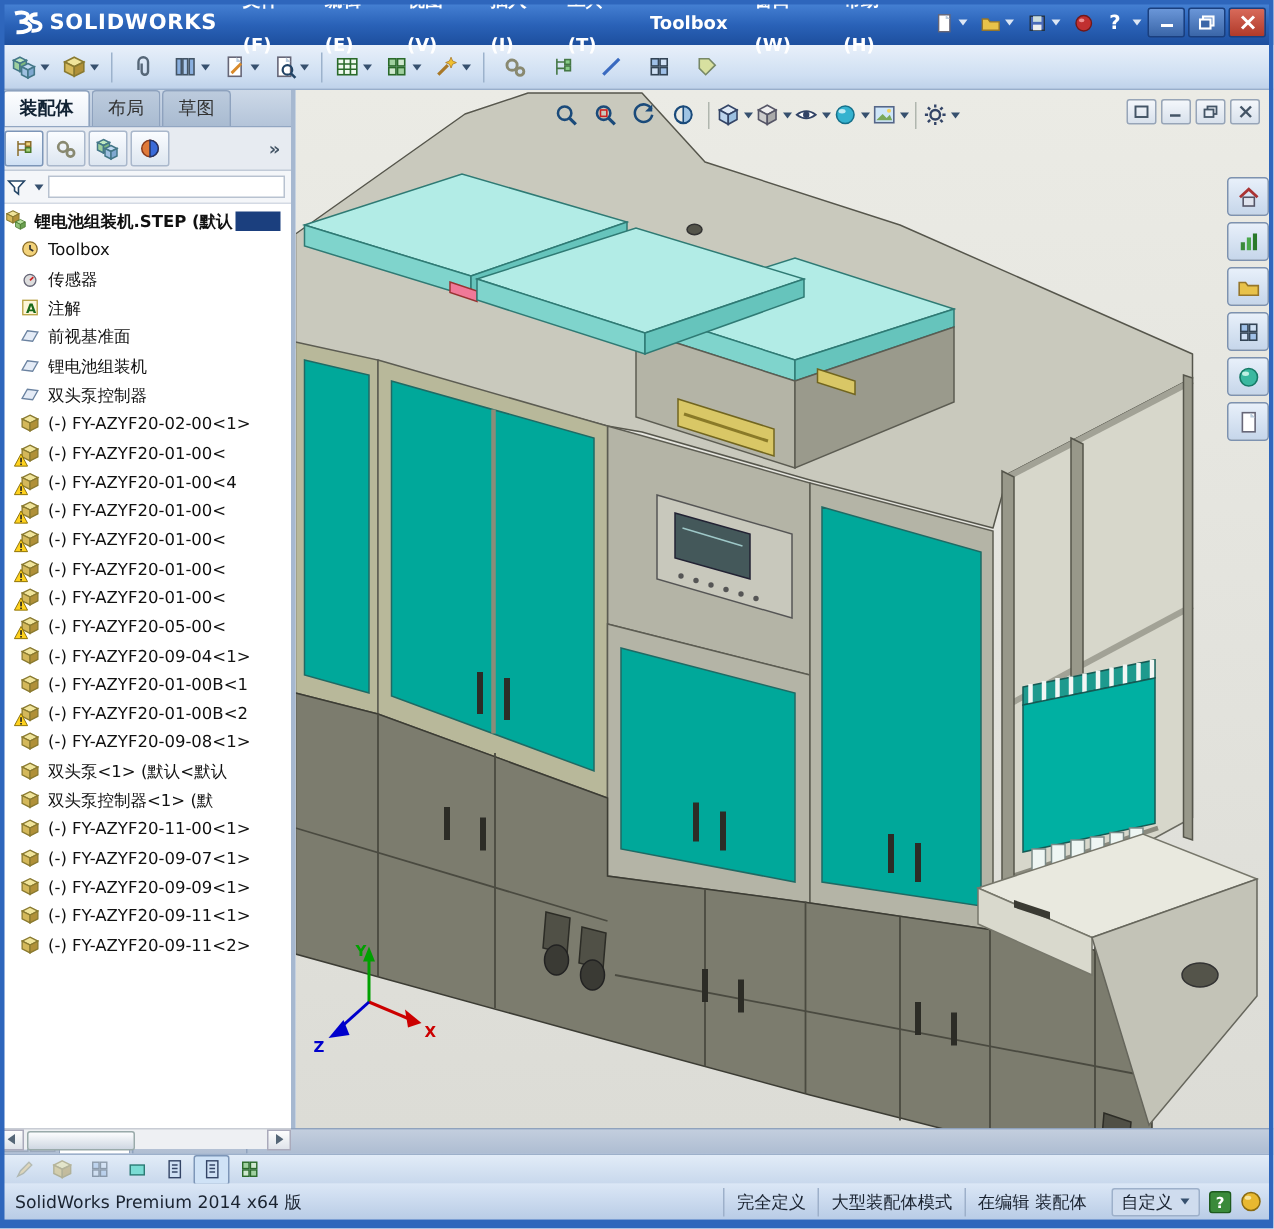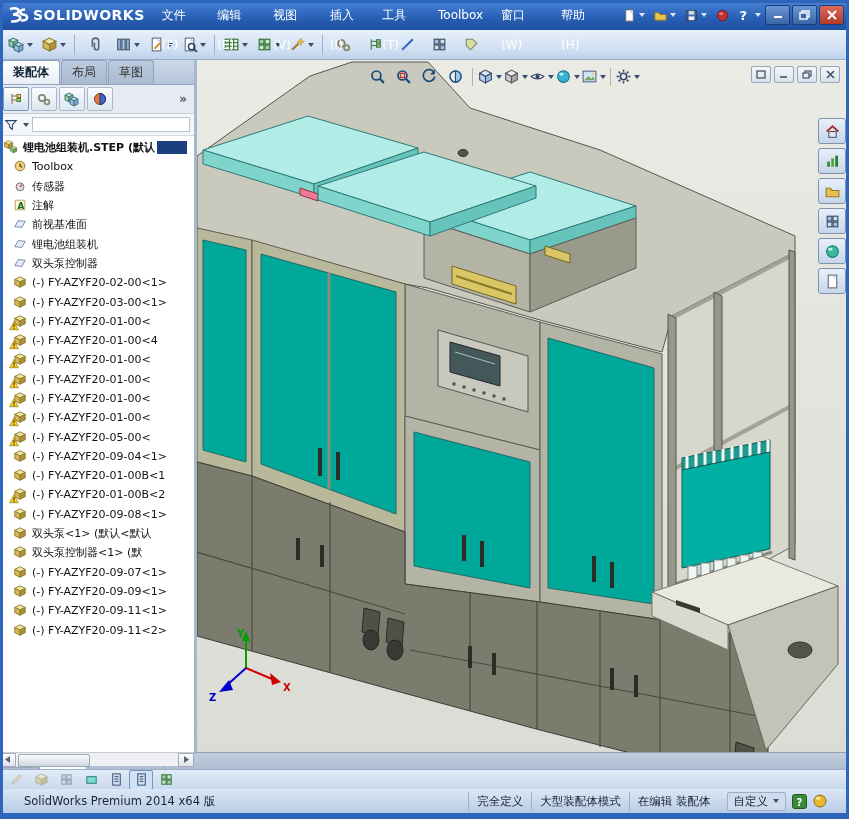--- a/index.html
+++ b/index.html
@@ -9,21 +9,21 @@
   .abs{position:absolute;}
   
   .app-frame{position:absolute;inset:0;border:3px solid #2e66bc;border-bottom:6px solid #2e66bc;
              pointer-events:none;z-index:50;box-sizing:border-box;}
   
   .titlebar{left:0;top:0;width:849px;height:30px;
             background:linear-gradient(#4a86d8,#2a62b8 55%,#1d4f9e);
             display:flex;align-items:center;color:#fff;z-index:10;}
   .logo{display:flex;align-items:center;gap:3px;padding:0 8px 0 6px;}
   .brand{font-weight:bold;font-size:14px;letter-spacing:0.5px;}
-  .menubar{display:flex;height:100%;}
+  .menubar{display:flex;height:100%;align-items:center;font-weight:bold;}
   .menu-item{padding:0 9px;line-height:30px;cursor:default;font-size:12px;}
   .tb-quick{display:flex;align-items:center;margin-left:10px;gap:2px;}
   .tb-quick .qbtn{display:flex;align-items:center;padding:2px 3px;border-radius:2px;}
   .caret{width:0;height:0;border-left:3.5px solid transparent;border-right:3.5px solid transparent;
          border-top:4px solid #dce6f4;margin-left:2px;}
   .caret.dark{border-top-color:#36506e;}
   .help-btn{font-weight:bold;color:#fff;padding:0 6px;font-size:13px;}
   .win-controls{display:flex;gap:2px;margin:0 5px 0 4px;}
   .win-btn{width:23px;height:18px;border:1px solid #1a3f7e;border-radius:2px;
            background:linear-gradient(#6a96d8,#3a66a8);display:flex;align-items:center;justify-content:center;}
@@ -86,21 +86,21 @@
          background:linear-gradient(#c4cfde,#b0bed2);color:#334;}
   .m-tab.active{background:#fff;font-weight:bold;color:#112;}
   
   .lower-toolbar{left:0;top:769px;width:849px;height:20px;background:linear-gradient(#e2ecf8,#c8d8ec);
                  border-top:1px solid #9db0ca;display:flex;align-items:center;padding-left:4px;box-sizing:border-box;}
   .lt-btn{width:22px;height:18px;display:flex;align-items:center;justify-content:center;border:1px solid transparent;border-radius:2px;margin-right:1px;}
   .lt-btn.disabled{opacity:0.45;}
   .lt-btn.active{border-color:#7d96b8;background:#cfe2f6;}
   
   .statusbar{left:0;top:789px;width:849px;height:24px;background:linear-gradient(#dbe7f6,#b9cce6);
-             display:flex;align-items:center;font-size:11.5px;color:#1a2330;padding:0 22px;box-sizing:border-box;}
+             display:flex;align-items:center;font-size:11.5px;color:#1a2330;padding:0 8px;box-sizing:border-box;}
   .sb-left{padding-left:2px;}
   .sb-spacer{flex:1;}
   .sb-item{padding:2px 8px;border-left:1px solid #9db0ca;}
   .sb-custom{display:flex;align-items:center;gap:3px;border:1px solid #9db0ca;background:#cfdcee;
              padding:1px 6px;margin-left:8px;border-radius:2px;}
   .sb-ico{margin-left:6px;display:flex;align-items:center;}
   
   .f-deck{fill:var(--deck);stroke:#56564c;stroke-width:1;stroke-linejoin:round;}
   .f-cover{fill:var(--cover_top);stroke:#2f7a74;}
   .f-coverside{fill:var(--cover_side);stroke:#2f7a74;}
@@ -755,31 +755,20 @@
           <span class="tlabel">(-) FY-AZYF20-02-00&lt;1&gt;</span>
         </div>
         <div class="tree-row">
           <span class="tw"></span>
           <span class="ticon">
             <svg width="14" height="14" viewBox="0 0 16 16">
               <polygon points="8,2 14,5 8,8 2,5" fill="#f0e49a" stroke="#8a7a30"></polygon>
               <polygon points="2,5 8,8 8,14 2,11" fill="#d4b85a" stroke="#8a7a30"></polygon>
               <polygon points="8,8 14,5 14,11 8,14" fill="#b09038" stroke="#8a7a30"></polygon>
             </svg>
-          </span>
-          <span class="tlabel">(-) FY-AZYF20-03-00&lt;1&gt;</span>
-        </div>
-        <div class="tree-row">
-          <span class="tw"></span>
-          <span class="ticon">
-            <svg width="14" height="14" viewBox="0 0 16 16">
-              <polygon points="8,2 14,5 8,8 2,5" fill="#f0e49a" stroke="#8a7a30"></polygon>
-              <polygon points="2,5 8,8 8,14 2,11" fill="#d4b85a" stroke="#8a7a30"></polygon>
-              <polygon points="8,8 14,5 14,11 8,14" fill="#b09038" stroke="#8a7a30"></polygon>
-            </svg>
             <span class="warn">
               <svg width="10" height="10" viewBox="0 0 16 16">
                 <path d="M8,1 L15,14 H1 z" fill="#ffd21e" stroke="#8a6d00"></path>
                 <rect x="7.2" y="5" width="1.7" height="5" fill="#222"></rect>
                 <rect x="7.2" y="11.2" width="1.7" height="1.7" fill="#222"></rect>
               </svg>
             </span>
           </span>
           <span class="tlabel">(-) FY-AZYF20-01-00&lt;</span>
         </div>
@@ -956,20 +945,31 @@
         <div class="tree-row">
           <span class="tw"></span>
           <span class="ticon">
             <svg width="14" height="14" viewBox="0 0 16 16">
               <polygon points="8,2 14,5 8,8 2,5" fill="#f0e49a" stroke="#8a7a30"></polygon>
               <polygon points="2,5 8,8 8,14 2,11" fill="#d4b85a" stroke="#8a7a30"></polygon>
               <polygon points="8,8 14,5 14,11 8,14" fill="#b09038" stroke="#8a7a30"></polygon>
             </svg>
           </span>
           <span class="tlabel">双头泵控制器&lt;1&gt; (默</span>
+        </div>
+        <div class="tree-row">
+          <span class="tw"></span>
+          <span class="ticon">
+            <svg width="14" height="14" viewBox="0 0 16 16">
+              <polygon points="8,2 14,5 8,8 2,5" fill="#f0e49a" stroke="#8a7a30"></polygon>
+              <polygon points="2,5 8,8 8,14 2,11" fill="#d4b85a" stroke="#8a7a30"></polygon>
+              <polygon points="8,8 14,5 14,11 8,14" fill="#b09038" stroke="#8a7a30"></polygon>
+            </svg>
+          </span>
+          <span class="tlabel">(-) FY-AZYF20-11-00&lt;1&gt;</span>
         </div>
         <div class="tree-row">
           <span class="tw"></span>
           <span class="ticon">
             <svg width="14" height="14" viewBox="0 0 16 16">
               <polygon points="8,2 14,5 8,8 2,5" fill="#f0e49a" stroke="#8a7a30"></polygon>
               <polygon points="2,5 8,8 8,14 2,11" fill="#d4b85a" stroke="#8a7a30"></polygon>
               <polygon points="8,8 14,5 14,11 8,14" fill="#b09038" stroke="#8a7a30"></polygon>
             </svg>
           </span>

